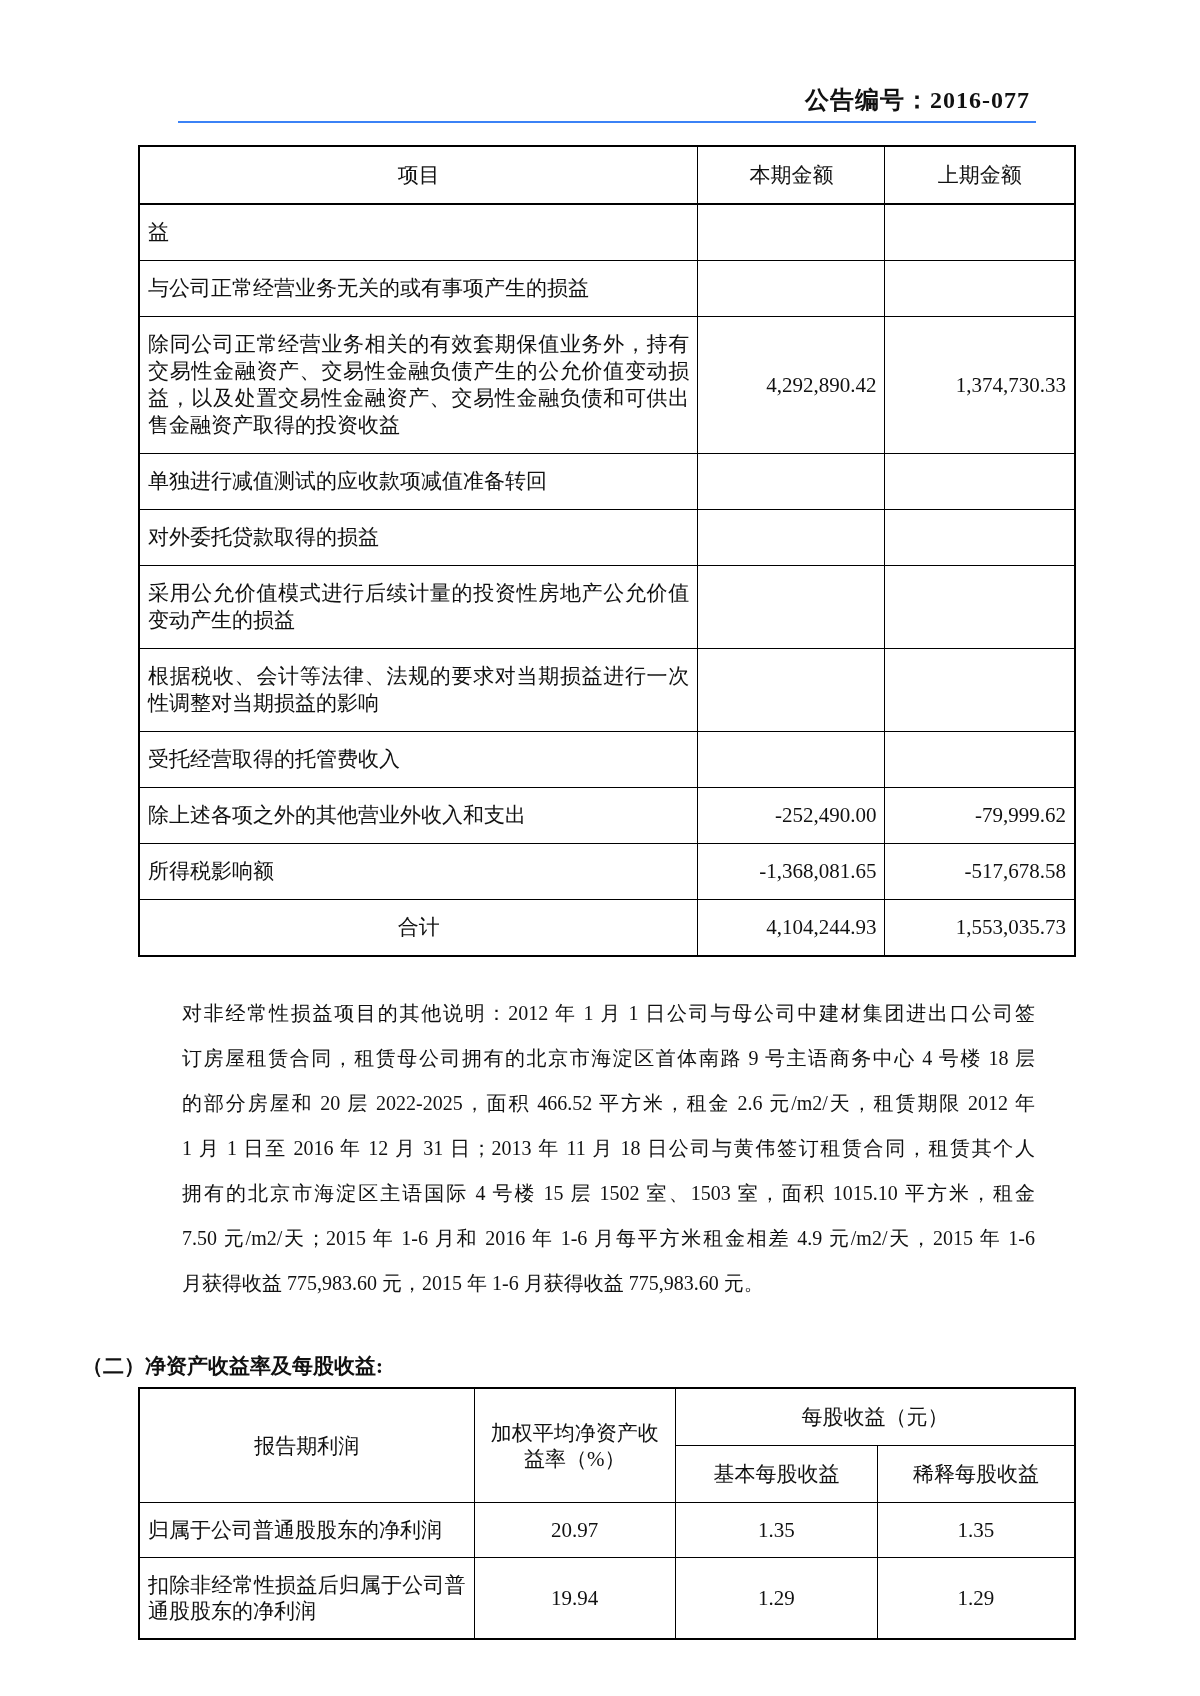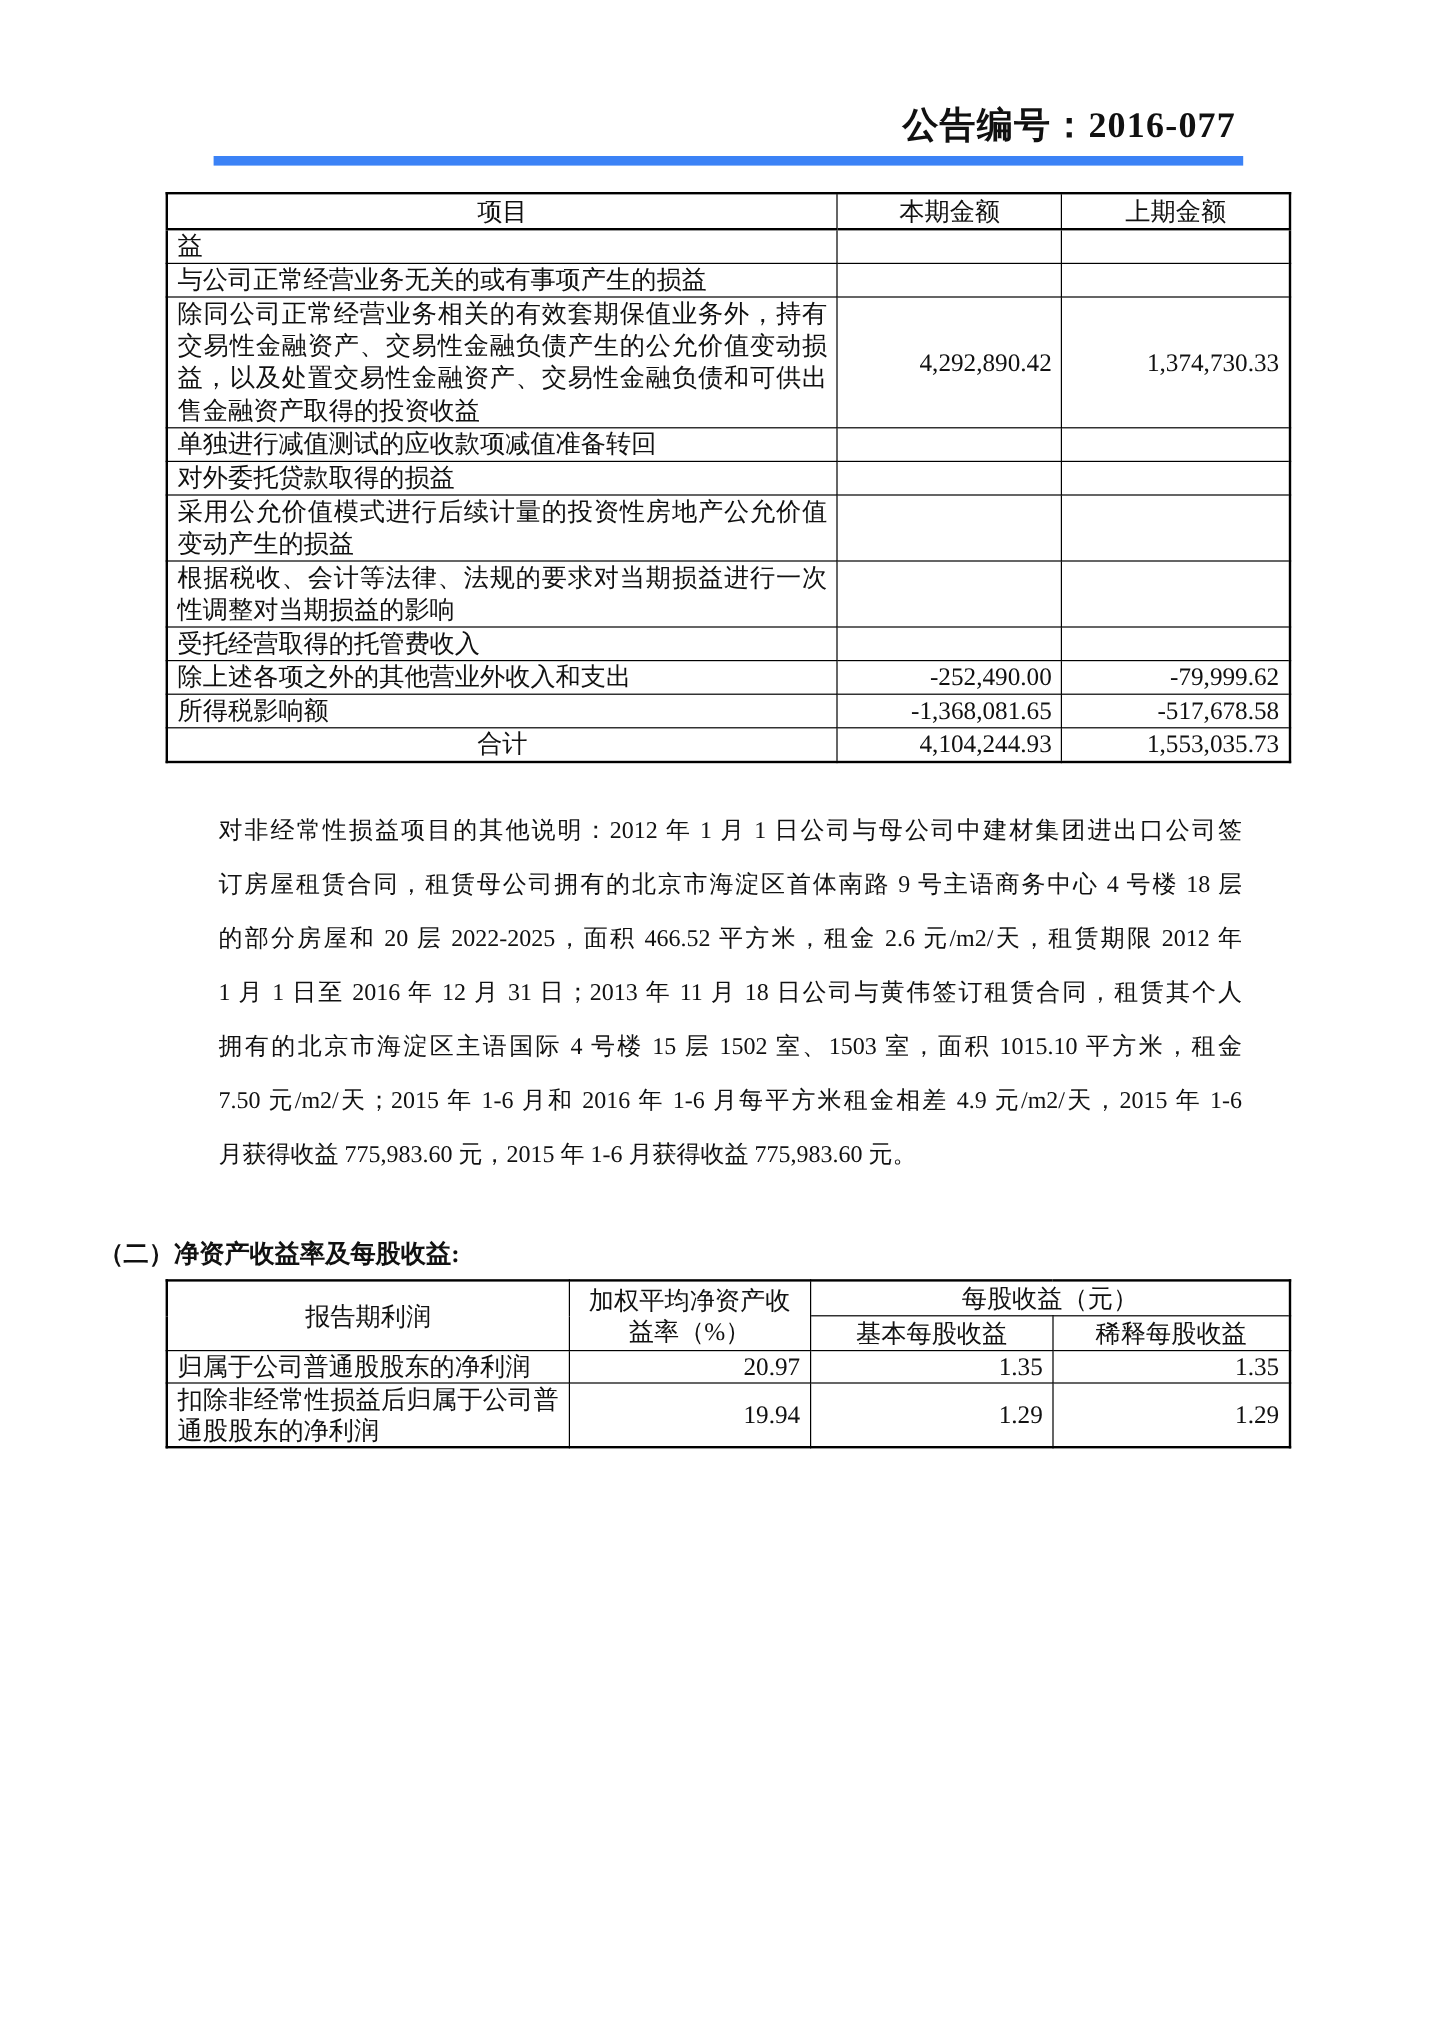--- a/index.html
+++ b/index.html
@@ -12,39 +12,39 @@
     height: 1696px;
     position: relative;
     font-family: "Liberation Serif", "DejaVu Serif", serif;
     color: #111;
     overflow: hidden;
   }
   
   .doc-header {
     margin: 84px 0 0 178px;
     width: 852px;
-    border-bottom: 8px solid #3b82f6;
+    border-bottom: 2px solid #3b82f6;
     text-align: right;
     padding: 0 6px 5px 0;
-    font-size: 30px;
+    font-size: 24px;
     font-weight: bold;
     letter-spacing: 1px;
   }
   
   table.doc-table {
     border-collapse: collapse;
     table-layout: fixed;
     width: 938px;
     margin-left: 138px;
     font-size: 21px;
     border: 2px solid #000;
   }
   table.doc-table td {
     border: 1px solid #000;
-    padding: 0 8px;
+    padding: 14px 8px;
     line-height: 27px;
     vertical-align: middle;
     word-break: break-all;
   }
   td.hdr { text-align: center; height: 28px; }
   td.lbl { text-align: justify; }
   td.num { text-align: right; }
   td.ctr { text-align: center; }
   
   #table1 { margin-top: 22px; }
@@ -66,21 +66,21 @@
   .note-line.last {
     text-align-last: left;
   }
   
   .sec-heading {
     margin: 46px 0 7px 82px;
     font-size: 21px;
     font-weight: bold;
   }
   #table2 td { line-height: 26px; }
-  #table2 .val { text-align: right; }
+  #table2 .val { text-align: center; }
 </style>
 </head>
 <body>
 
 <div class="doc-header">公告编号：2016-077</div>
 
 <table id="table1" class="doc-table">
   <colgroup>
       <col style="width:59.7%">
       <col style="width:20%">

